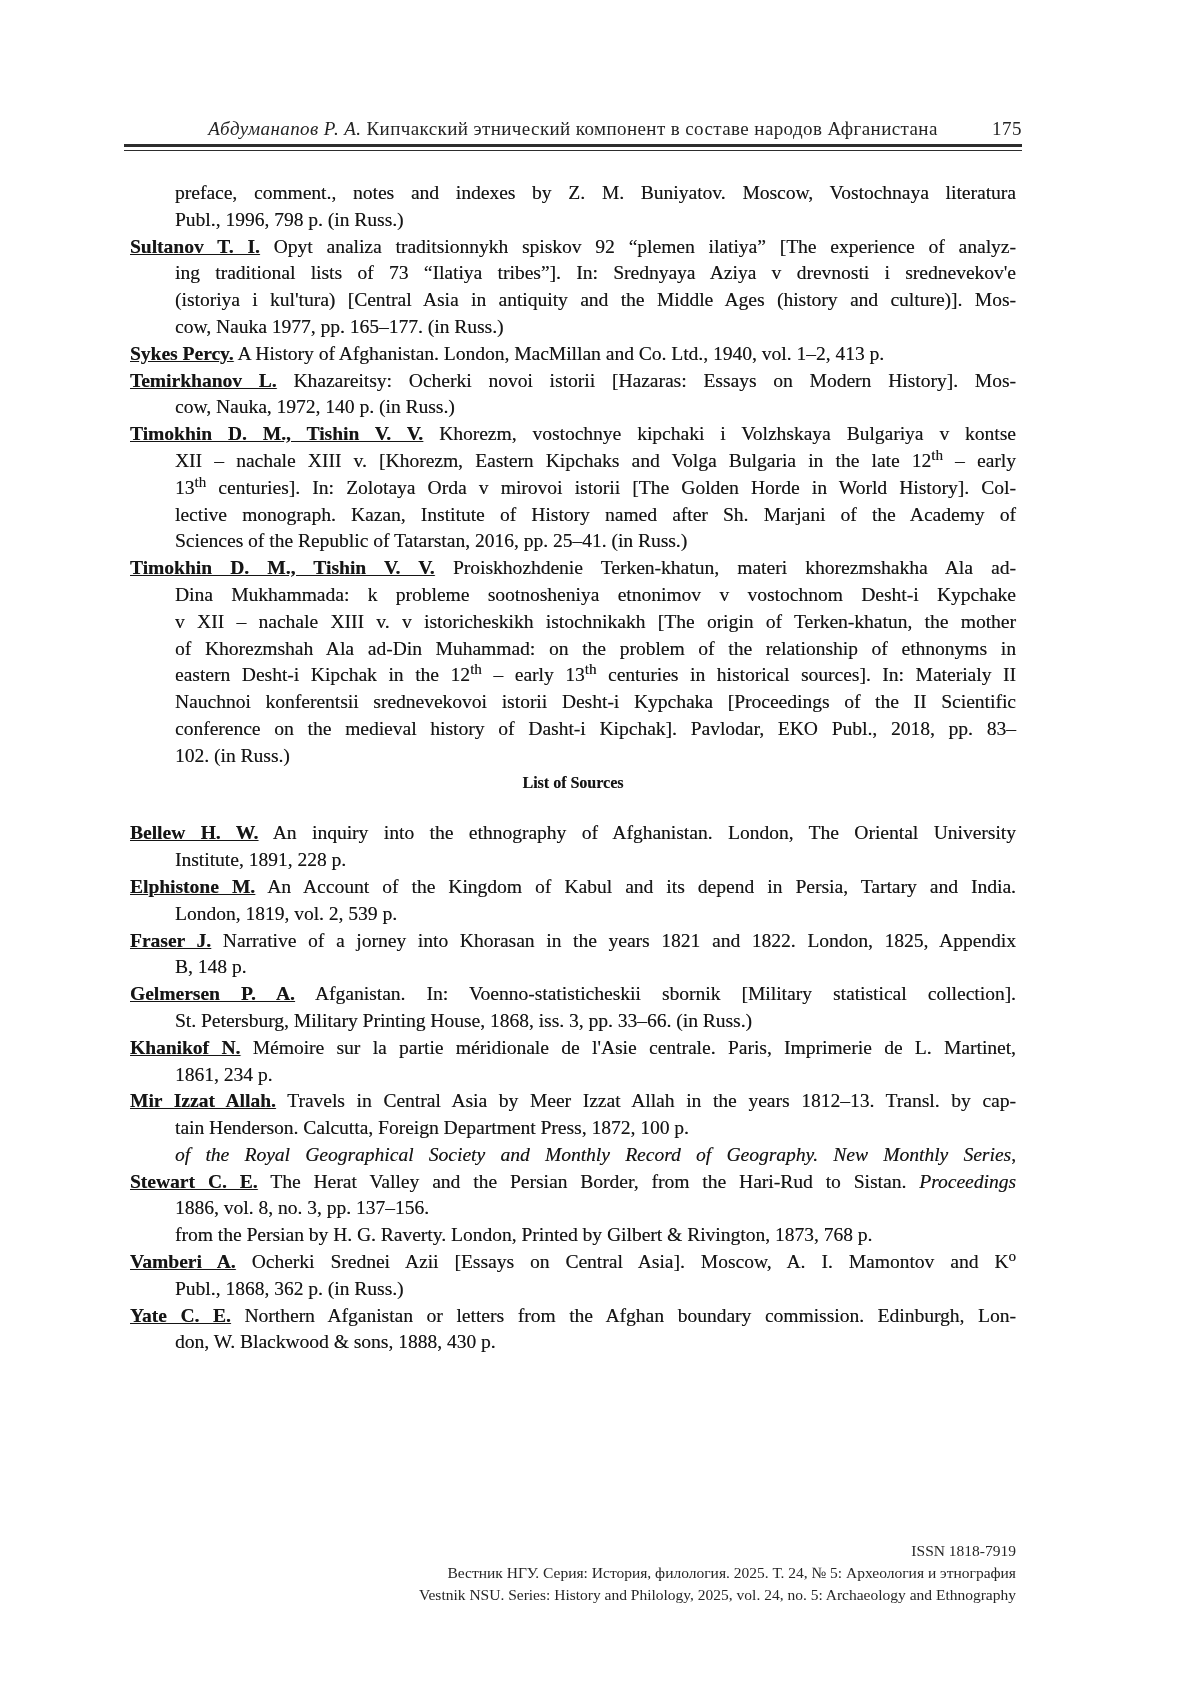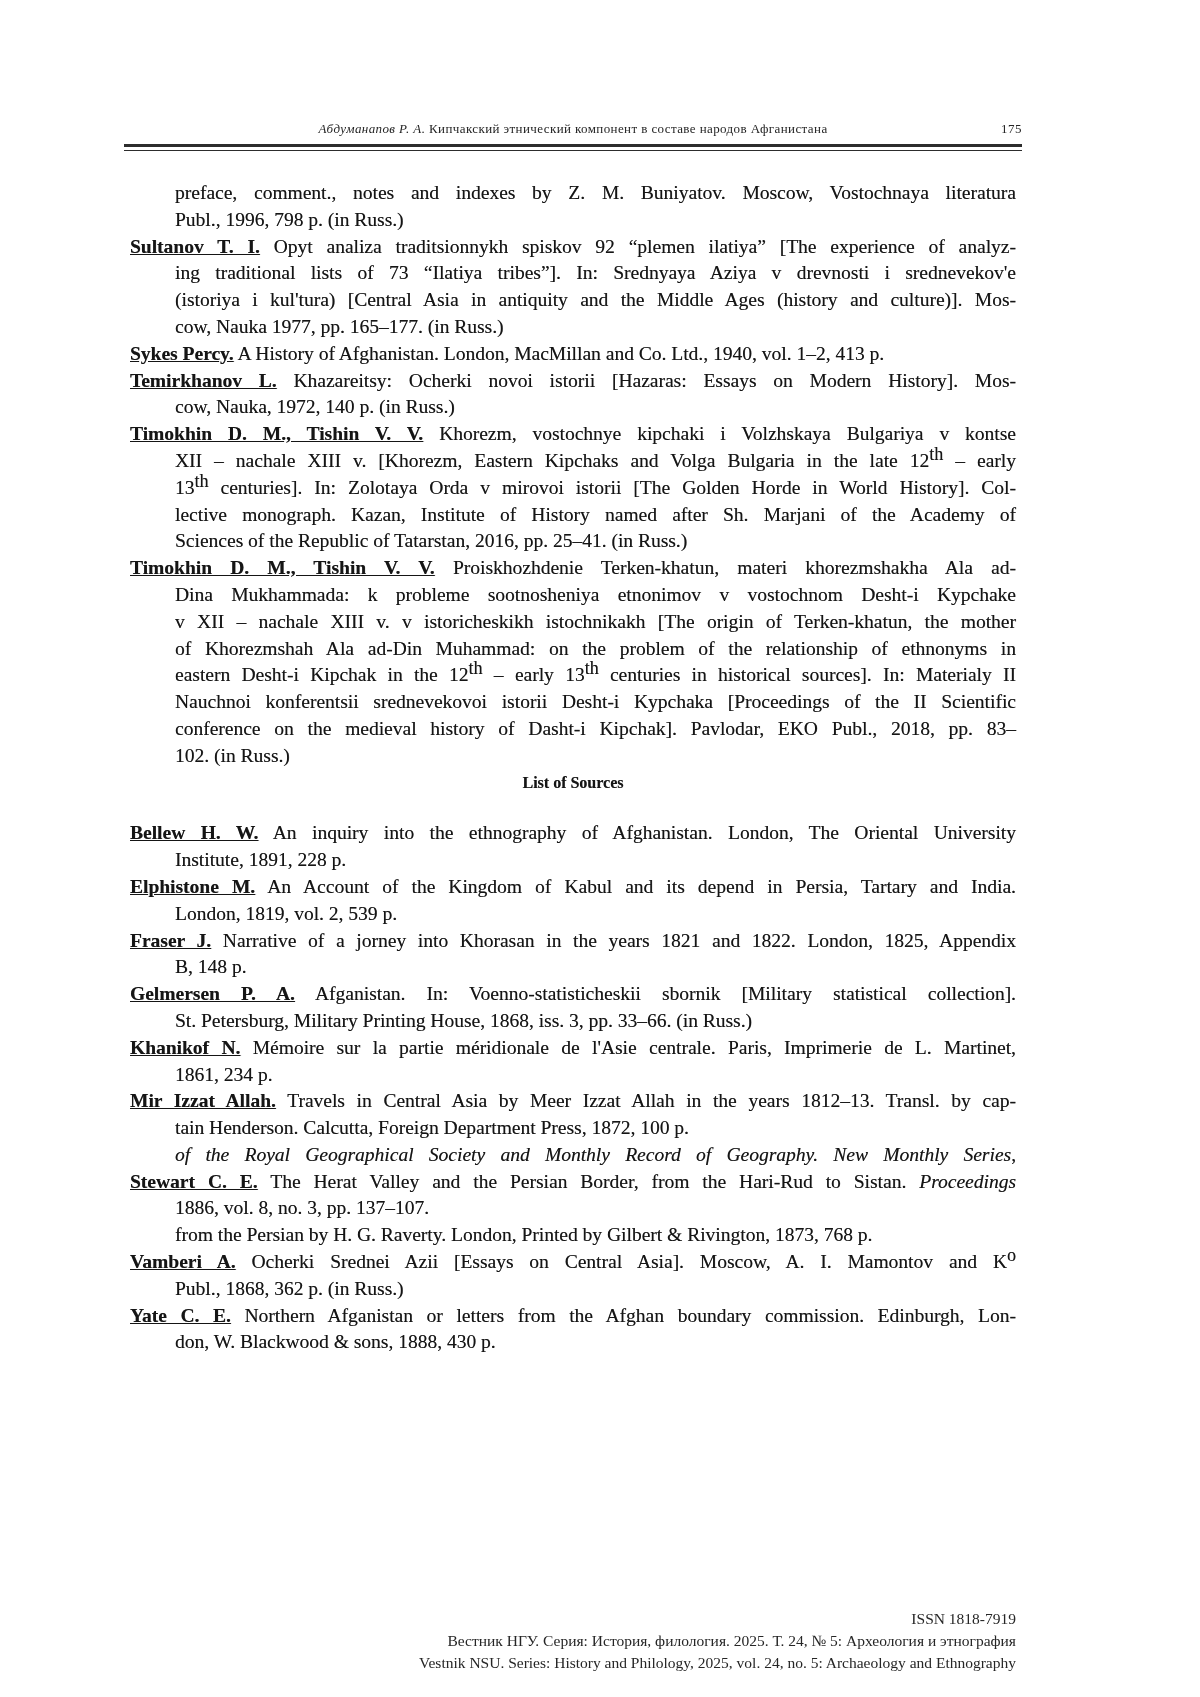--- a/index.html
+++ b/index.html
@@ -9,21 +9,21 @@
     height: 1697px;
     background: #ffffff;
     font-family: "Liberation Serif", "DejaVu Serif", serif;
     color: #151515;
     overflow: hidden;
   }
   
   .running-head {
     position: absolute;
     left: 124px; top: 118px; width: 898px;
-    font-size: 13px; line-height: 22px;
+    font-size: 19px; line-height: 22px;
     color: #242424;
     text-align: center;
     letter-spacing: 0.4px;
     white-space: nowrap;
   }
   .running-head .au { font-style: italic; }
   .running-head .pageno {
     position: absolute; right: 0; top: 0;
     letter-spacing: 0.5px;
   }
@@ -45,38 +45,38 @@
   .ln {
     line-height: 26.8px;
     text-align: justify;
     text-align-last: justify;
   }
   .ln.ind { padding-left: 45px; }
   .ln.last { text-align-last: left; }
   .b { font-weight: bold; text-decoration: underline; }
   .i { font-style: italic; }
   sup {
-    font-size: 18px;
+    font-size: 15px;
     line-height: 0;
     vertical-align: baseline;
     position: relative;
     top: -7px;
   }
   .src-heading {
     font-weight: bold;
     font-size: 16px;
     line-height: 26.8px;
     text-align: center;
     text-align-last: center;
     margin: 0 0 24px 0;
   }
   
   .footer {
     position: absolute;
-    right: 184px; top: 1608px;
+    right: 184px; top: 1540px;
     text-align: right;
     font-size: 15.5px;
     line-height: 22px;
     color: #262626;
     white-space: nowrap;
   }
 </style>
 </head>
 <body>
 
@@ -147,21 +147,21 @@
           <div class="ln"><span class="b">Khanikof N.</span><span> Mémoire sur la partie méridionale de l'Asie centrale. Paris, Imprimerie de L. Martinet,</span></div>
           <div class="ln ind last"><span>1861, 234 p.</span></div>
         </div>
         <div class="entry">
           <div class="ln"><span class="b">Mir Izzat Allah.</span><span> Travels in Central Asia by Meer Izzat Allah in the years 1812–13. Transl. by cap-</span></div>
           <div class="ln ind last"><span>tain Henderson. Calcutta, Foreign Department Press, 1872, 100 p.</span></div>
         </div>
         <div class="entry">
           <div class="ln ind"><span class="i">of the Royal Geographical Society and Monthly Record of Geography. New Monthly Series</span><span>,</span></div>
           <div class="ln"><span class="b">Stewart C. E.</span><span> The Herat Valley and the Persian Border, from the Hari-Rud to Sistan. </span><span class="i">Proceedings</span></div>
-          <div class="ln ind last"><span>1886, vol. 8, no. 3, pp. 137–107.</span></div>
+          <div class="ln ind last"><span>1886, vol. 8, no. 3, pp. 137–156.</span></div>
         </div>
         <div class="entry">
           <div class="ln ind last"><span>from the Persian by H. G. Raverty. London, Printed by Gilbert &amp; Rivington, 1873, 768 p.</span></div>
         </div>
         <div class="entry">
           <div class="ln"><span class="b">Vamberi A.</span><span> Ocherki Srednei Azii [Essays on Central Asia]. Moscow, A. I. Mamontov and K</span><sup>o</sup></div>
           <div class="ln ind last"><span>Publ., 1868, 362 p. (in Russ.)</span></div>
         </div>
         <div class="entry">
           <div class="ln"><span class="b">Yate C. E.</span><span> Northern Afganistan or letters from the Afghan boundary commission. Edinburgh, Lon-</span></div>

